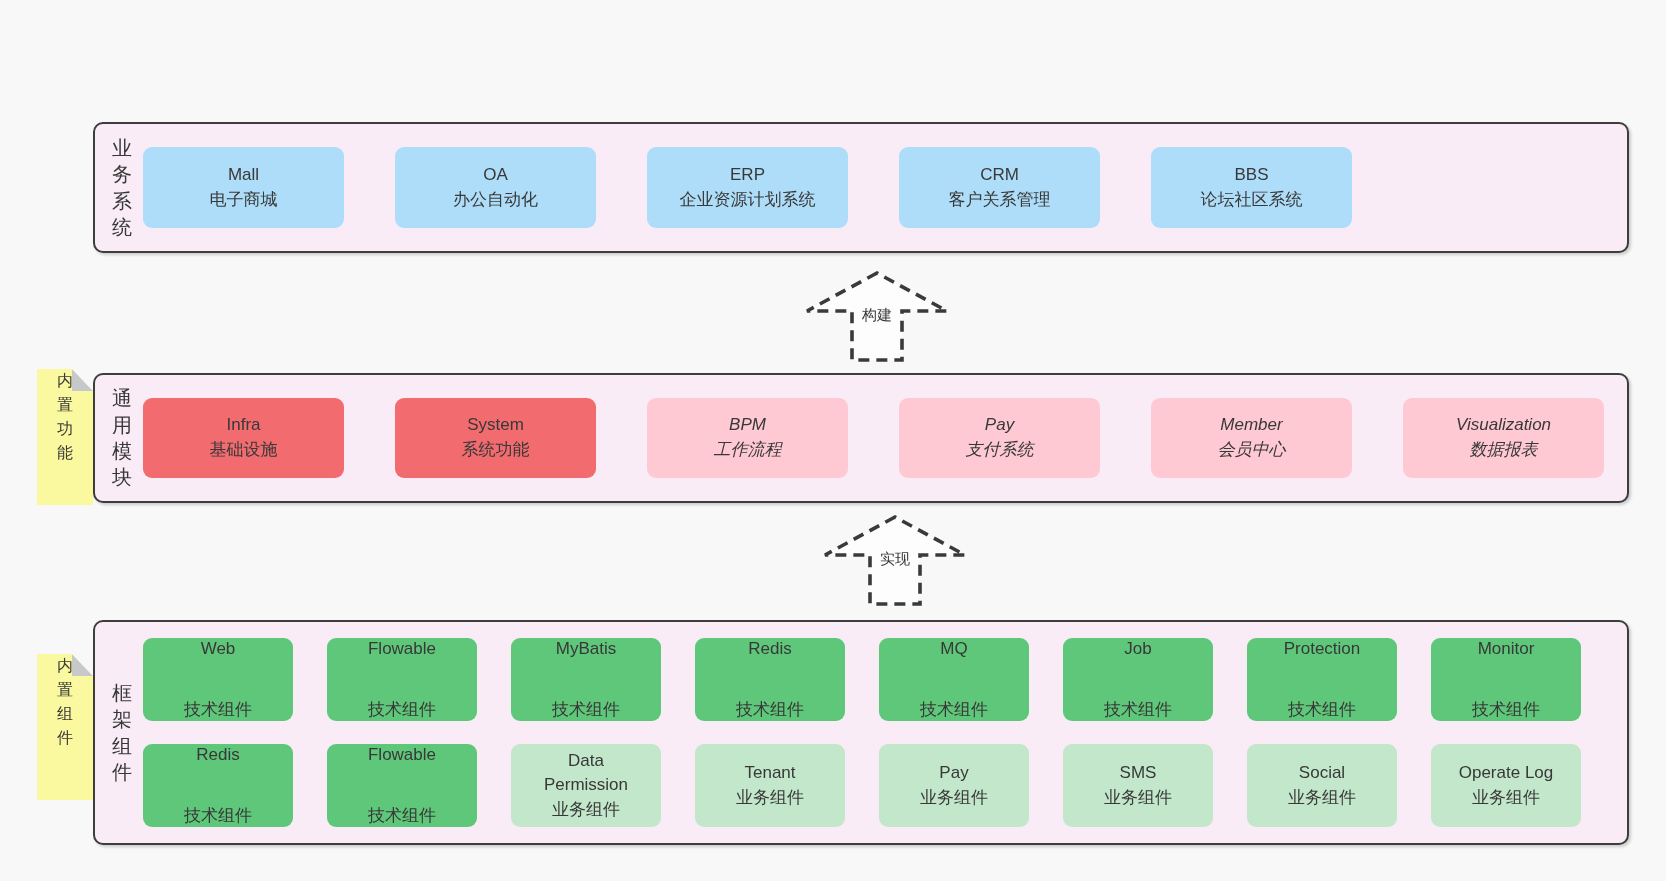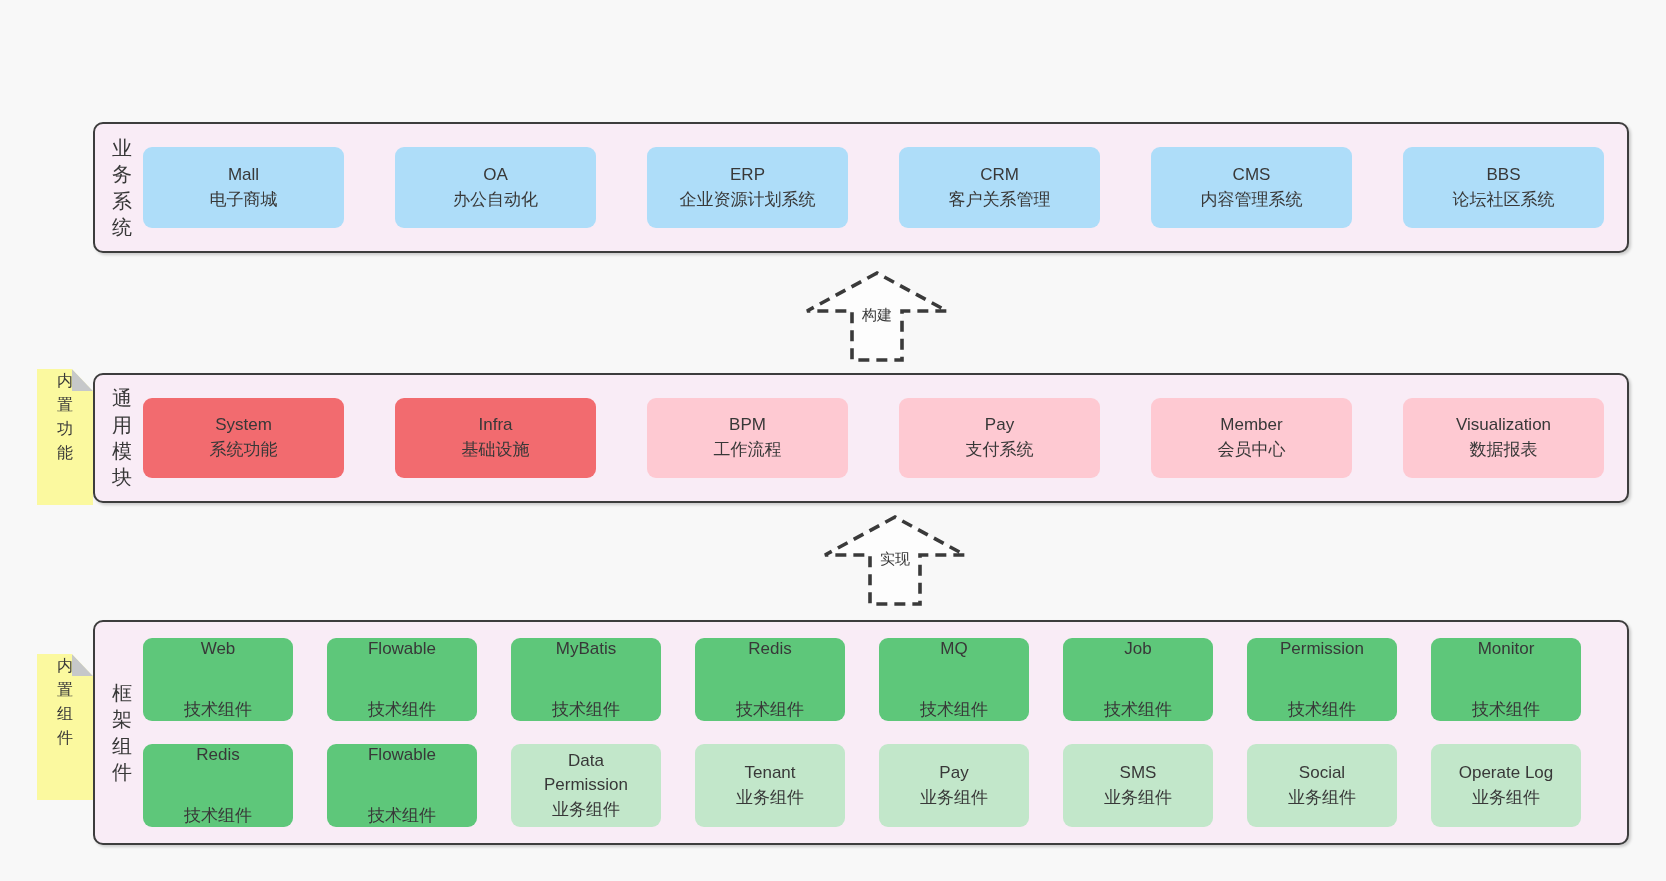--- a/index.html
+++ b/index.html
@@ -45,21 +45,21 @@
     display:flex; flex-direction:column; justify-content:center;
     text-align:center; font-size:17px; line-height:1.45;
   }
   #panel-1 .box { height:80px; }
   #panel-2 .box { width:150px; height:83px; }
   .box-title { max-width:112px; margin:0 auto; }
   .box-subtitle { max-width:140px; margin:0 auto; }
 
   .v-blue        { background:var(--c-blue); }
   .v-red         { background:var(--c-red); }
-  .v-pink        { background:var(--c-pink); }
+  .v-pink        { background:var(--c-pink);font-style:italic; }
   .v-green       { background:var(--c-green);gap:36px; }
   .v-light_green { background:var(--c-light-green); }
 
   
   .sticky {
     position:absolute; left:37px; width:56px; z-index:1;
     background:var(--c-note-fill);
     clip-path:polygon(0 0, calc(100% - 21px) 0, 100% 22px, 100% 100%, 0 100%);
     display:flex; align-items:flex-start; justify-content:center;
     font-size:16px; line-height:1.5; color:var(--c-text);
@@ -105,24 +105,20 @@
           </div>
           <div class="box v-blue">
             <div class="box-title">ERP</div>
             <div class="box-subtitle">企业资源计划系统</div>
           </div>
           <div class="box v-blue">
             <div class="box-title">CRM</div>
             <div class="box-subtitle">客户关系管理</div>
           </div>
           <div class="box v-blue">
-            <div class="box-title">CMS</div>
-            <div class="box-subtitle">内容管理系统</div>
-          </div>
-          <div class="box v-blue">
             <div class="box-title">BBS</div>
             <div class="box-subtitle">论坛社区系统</div>
           </div>
         </div>
       </div>
   </section>
 
   <div class="arrow" id="arrow-0">
     <svg viewBox="0 0 146 94" style="stroke:var(--c-arrow-stroke); fill:var(--c-arrow-fill);">
       <path d="M73,3 L3,41 L48,41 L48,90 L98,90 L98,41 L143,41 Z" stroke-width="3.6" stroke-dasharray="11 7" stroke-linejoin="miter"></path>
@@ -135,26 +131,26 @@
     <div class="vtext">内置功能</div>
   </div>
 
   <section class="panel" id="panel-1">
     <div class="side-label">
       <div class="vtext">通用模块</div>
     </div>
     <div class="rows-area">
         <div class="box-row">
           <div class="box v-red">
+            <div class="box-title">Infra</div>
+            <div class="box-subtitle">基础设施</div>
+          </div>
+          <div class="box v-red">
             <div class="box-title">System</div>
             <div class="box-subtitle">系统功能</div>
-          </div>
-          <div class="box v-red">
-            <div class="box-title">Infra</div>
-            <div class="box-subtitle">基础设施</div>
           </div>
           <div class="box v-pink">
             <div class="box-title">BPM</div>
             <div class="box-subtitle">工作流程</div>
           </div>
           <div class="box v-pink">
             <div class="box-title">Pay</div>
             <div class="box-subtitle">支付系统</div>
           </div>
           <div class="box v-pink">
@@ -205,21 +201,21 @@
           </div>
           <div class="box v-green">
             <div class="box-title">MQ</div>
             <div class="box-subtitle">技术组件</div>
           </div>
           <div class="box v-green">
             <div class="box-title">Job</div>
             <div class="box-subtitle">技术组件</div>
           </div>
           <div class="box v-green">
-            <div class="box-title">Permission</div>
+            <div class="box-title">Protection</div>
             <div class="box-subtitle">技术组件</div>
           </div>
           <div class="box v-green">
             <div class="box-title">Monitor</div>
             <div class="box-subtitle">技术组件</div>
           </div>
         </div>
         <div class="box-row">
           <div class="box v-green">
             <div class="box-title">Redis</div>

